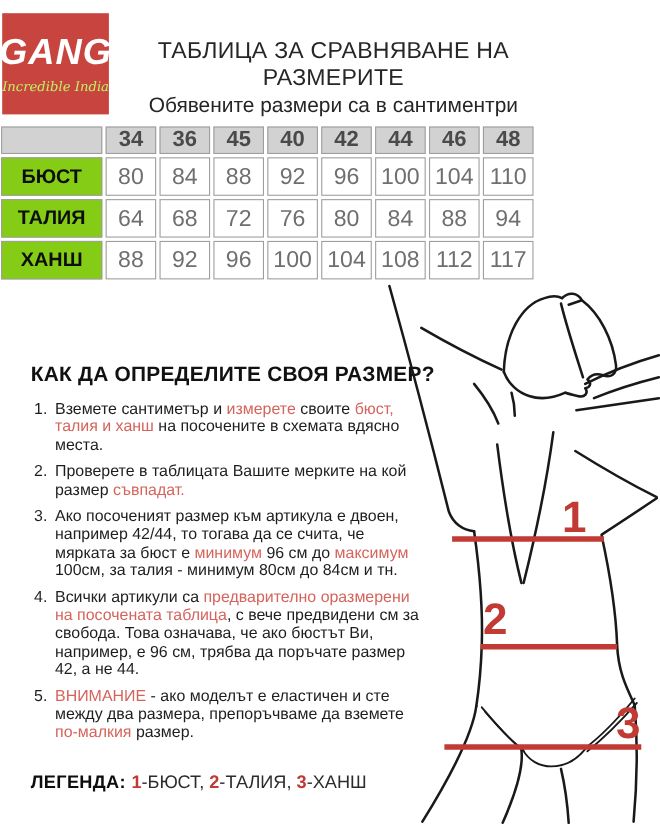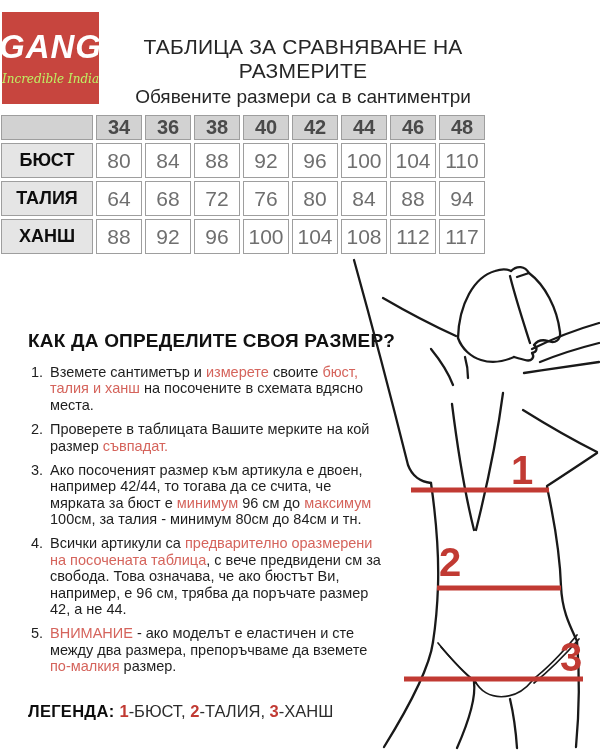--- a/index.html
+++ b/index.html
@@ -28,21 +28,21 @@
   .title-block{position:absolute;left:103px;top:35px;width:400px;text-align:center;color:#262626;}
   .title-block .t1{font-size:21px;letter-spacing:.2px;line-height:1.15;}
   .title-block .t2{font-size:19px;margin-top:3px;}
 
   
   table.size-table{position:absolute;left:-2px;top:112px;border-collapse:separate;border-spacing:3px;table-layout:fixed;}
   table.size-table th,table.size-table td{border:1px solid var(--table-border);text-align:center;padding:0;}
   table.size-table thead th{background:var(--table-header-bg);color:var(--header-num-gray);
         font-size:20px;font-weight:bold;height:22px;width:44px;}
   table.size-table thead th.corner{width:90px;}
-  table.size-table tbody th{font-size:18px;font-weight:bold;color:#0d0d0d;height:33px;background:#e5e5e5;}
+  table.size-table tbody th{font-size:18px;font-weight:bold;color:#0d0d0d;height:33px;background:#84cc16;}
   table.size-table tbody td{font-size:21px;color:var(--value-gray);background:#fff;}
 
   
   .eu-heading{position:absolute;left:10px;top:271px;font-size:19px;font-weight:bold;letter-spacing:.4px;color:#111;}
   .howto-heading{position:absolute;left:28px;top:330px;font-size:19px;font-weight:bold;letter-spacing:.2px;color:#111;}
 
   
   .instructions{position:absolute;left:31px;top:364px;width:356px;display:flex;flex-direction:column;gap:8px;
         font-size:14.5px;line-height:1.13;color:var(--ink);}
   .instr-item{display:flex;}
@@ -77,21 +77,21 @@
     <div class="t1">ТАБЛИЦА ЗА СРАВНЯВАНЕ НА РАЗМЕРИТЕ</div>
     <div class="t2">Обявените размери са в сантиментри</div>
   </div>
 
   <table class="size-table">
     <thead>
       <tr>
           <th class="corner"></th>
           <th>34</th>
           <th>36</th>
-          <th>38</th>
+          <th>45</th>
           <th>40</th>
           <th>42</th>
           <th>44</th>
           <th>46</th>
           <th>48</th>
         </tr>
     </thead>
     <tbody>
         <tr>
           <th>БЮСТ</th>

